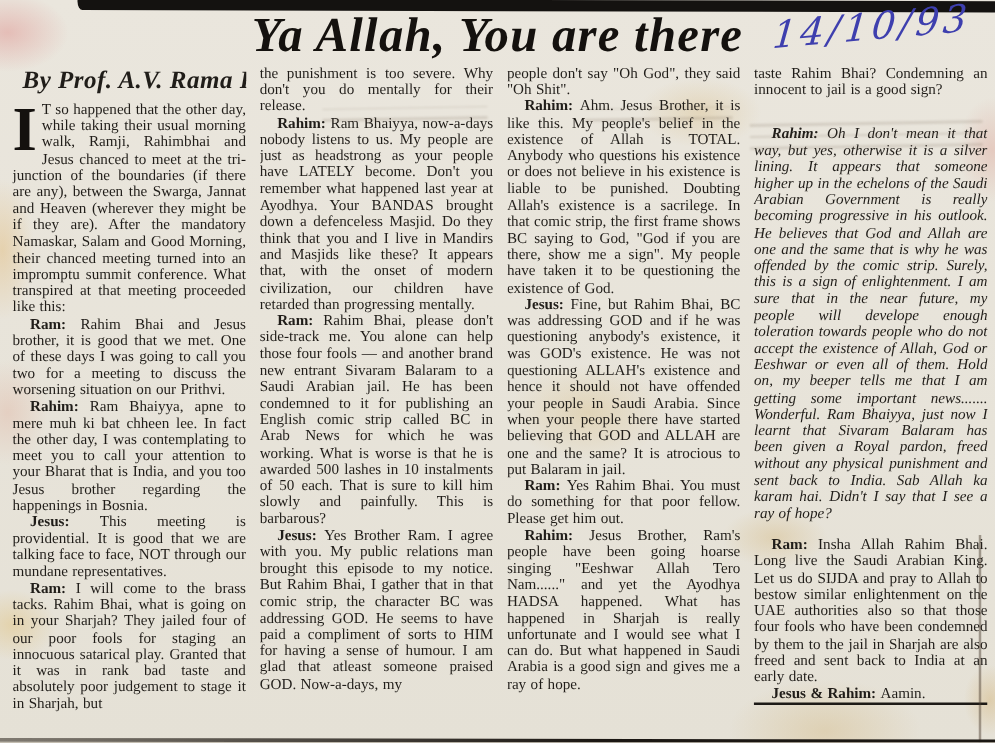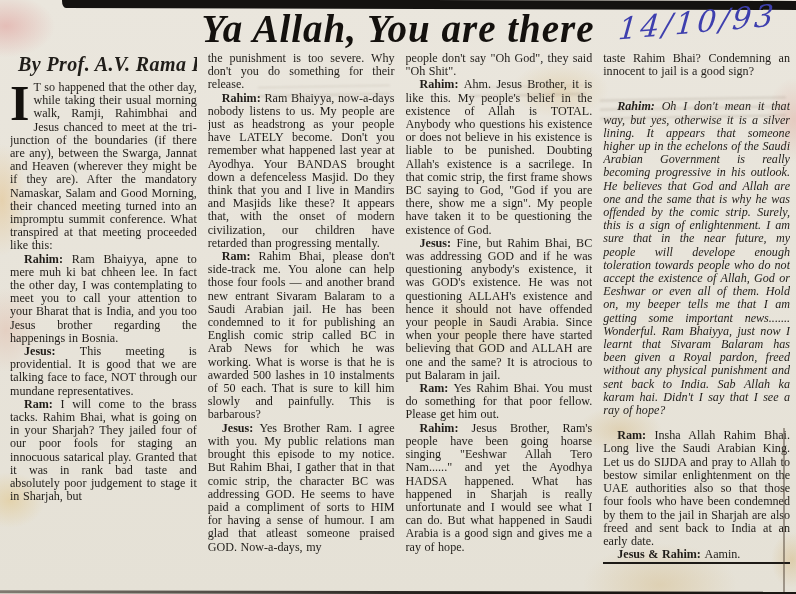--- a/index.html
+++ b/index.html
@@ -81,28 +81,29 @@
 <div class="scan">
   <div class="torn-strip"></div>
   <h1 class="headline">Ya Allah, You are there</h1>
   <div class="handwritten-date">14/10/93</div>
 
   <div class="columns">
     <div class="col">
       <div class="byline">By Prof. A.V. Rama Rao</div>
       <div class="col-paras">
           <p class="para no-indent"><span class="dropcap">I</span>T so happened that the other day, while taking their usual morning walk, Ramji, Rahimbhai and Jesus chanced to meet at the tri-junction of the boundaries (if there are any), between the Swarga, Jannat and Heaven (wherever they might be if they are). After the mandatory Namaskar, Salam and Good Morning, their chanced meeting turned into an impromptu summit conference. What transpired at that meeting proceeded like this:</p>
+          <p class="para"><span class="speaker">Ram: </span>Rahim Bhai and Jesus brother, it is good that we met. One of these days I was going to call you two for a meeting to discuss the worsening situation on our Prithvi.</p>
           <p class="para"><span class="speaker">Rahim: </span>Ram Bhaiyya, apne to mere muh ki bat chheen lee. In fact the other day, I was contemplating to meet you to call your attention to your Bharat that is India, and you too Jesus brother regarding the happenings in Bosnia.</p>
           <p class="para"><span class="speaker">Jesus: </span>This meeting is providential. It is good that we are talking face to face, NOT through our mundane representatives.</p>
           <p class="para"><span class="speaker">Ram: </span>I will come to the brass tacks. Rahim Bhai, what is going on in your Sharjah? They jailed four of our poor fools for staging an innocuous satarical play. Granted that it was in rank bad taste and absolutely poor judgement to stage it in Sharjah, but</p>
         </div>
     </div>
     <div class="col">
       <div class="col-paras">
-          <p class="para no-indent">the punishment is too severe. Why don't you do something for their release.</p>
+          <p class="para no-indent">the punishment is too severe. Why don't you do mentally for their release.</p>
           <p class="para"><span class="speaker">Rahim: </span>Ram Bhaiyya, now-a-days nobody listens to us. My people are just as headstrong as your people have LATELY become. Don't you remember what happened last year at Ayodhya. Your BANDAS brought down a defenceless Masjid. Do they think that you and I live in Mandirs and Masjids like these? It appears that, with the onset of modern civilization, our children have retarded than progressing mentally.</p>
           <p class="para"><span class="speaker">Ram: </span>Rahim Bhai, please don't side-track me. You alone can help those four fools — and another brand new entrant Sivaram Balaram to a Saudi Arabian jail. He has been condemned to it for publishing an English comic strip called BC in Arab News for which he was working. What is worse is that he is awarded 500 lashes in 10 instalments of 50 each. That is sure to kill him slowly and painfully. This is barbarous?</p>
           <p class="para"><span class="speaker">Jesus: </span>Yes Brother Ram. I agree with you. My public relations man brought this episode to my notice. But Rahim Bhai, I gather that in that comic strip, the character BC was addressing GOD. He seems to have paid a compliment of sorts to HIM for having a sense of humour. I am glad that atleast someone praised GOD. Now-a-days, my</p>
         </div>
     </div>
     <div class="col">
       <div class="col-paras">
           <p class="para no-indent">people don't say "Oh God", they said "Oh Shit".</p>
           <p class="para"><span class="speaker">Rahim: </span>Ahm. Jesus Brother, it is like this. My people's belief in the existence of Allah is TOTAL. Anybody who questions his existence or does not believe in his existence is liable to be punished. Doubting Allah's existence is a sacrilege. In that comic strip, the first frame shows BC saying to God, "God if you are there, show me a sign". My people have taken it to be questioning the existence of God.</p>
           <p class="para"><span class="speaker">Jesus: </span>Fine, but Rahim Bhai, BC was addressing GOD and if he was questioning anybody's existence, it was GOD's existence. He was not questioning ALLAH's existence and hence it should not have offended your people in Saudi Arabia. Since when your people there have started believing that GOD and ALLAH are one and the same? It is atrocious to put Balaram in jail.</p>

